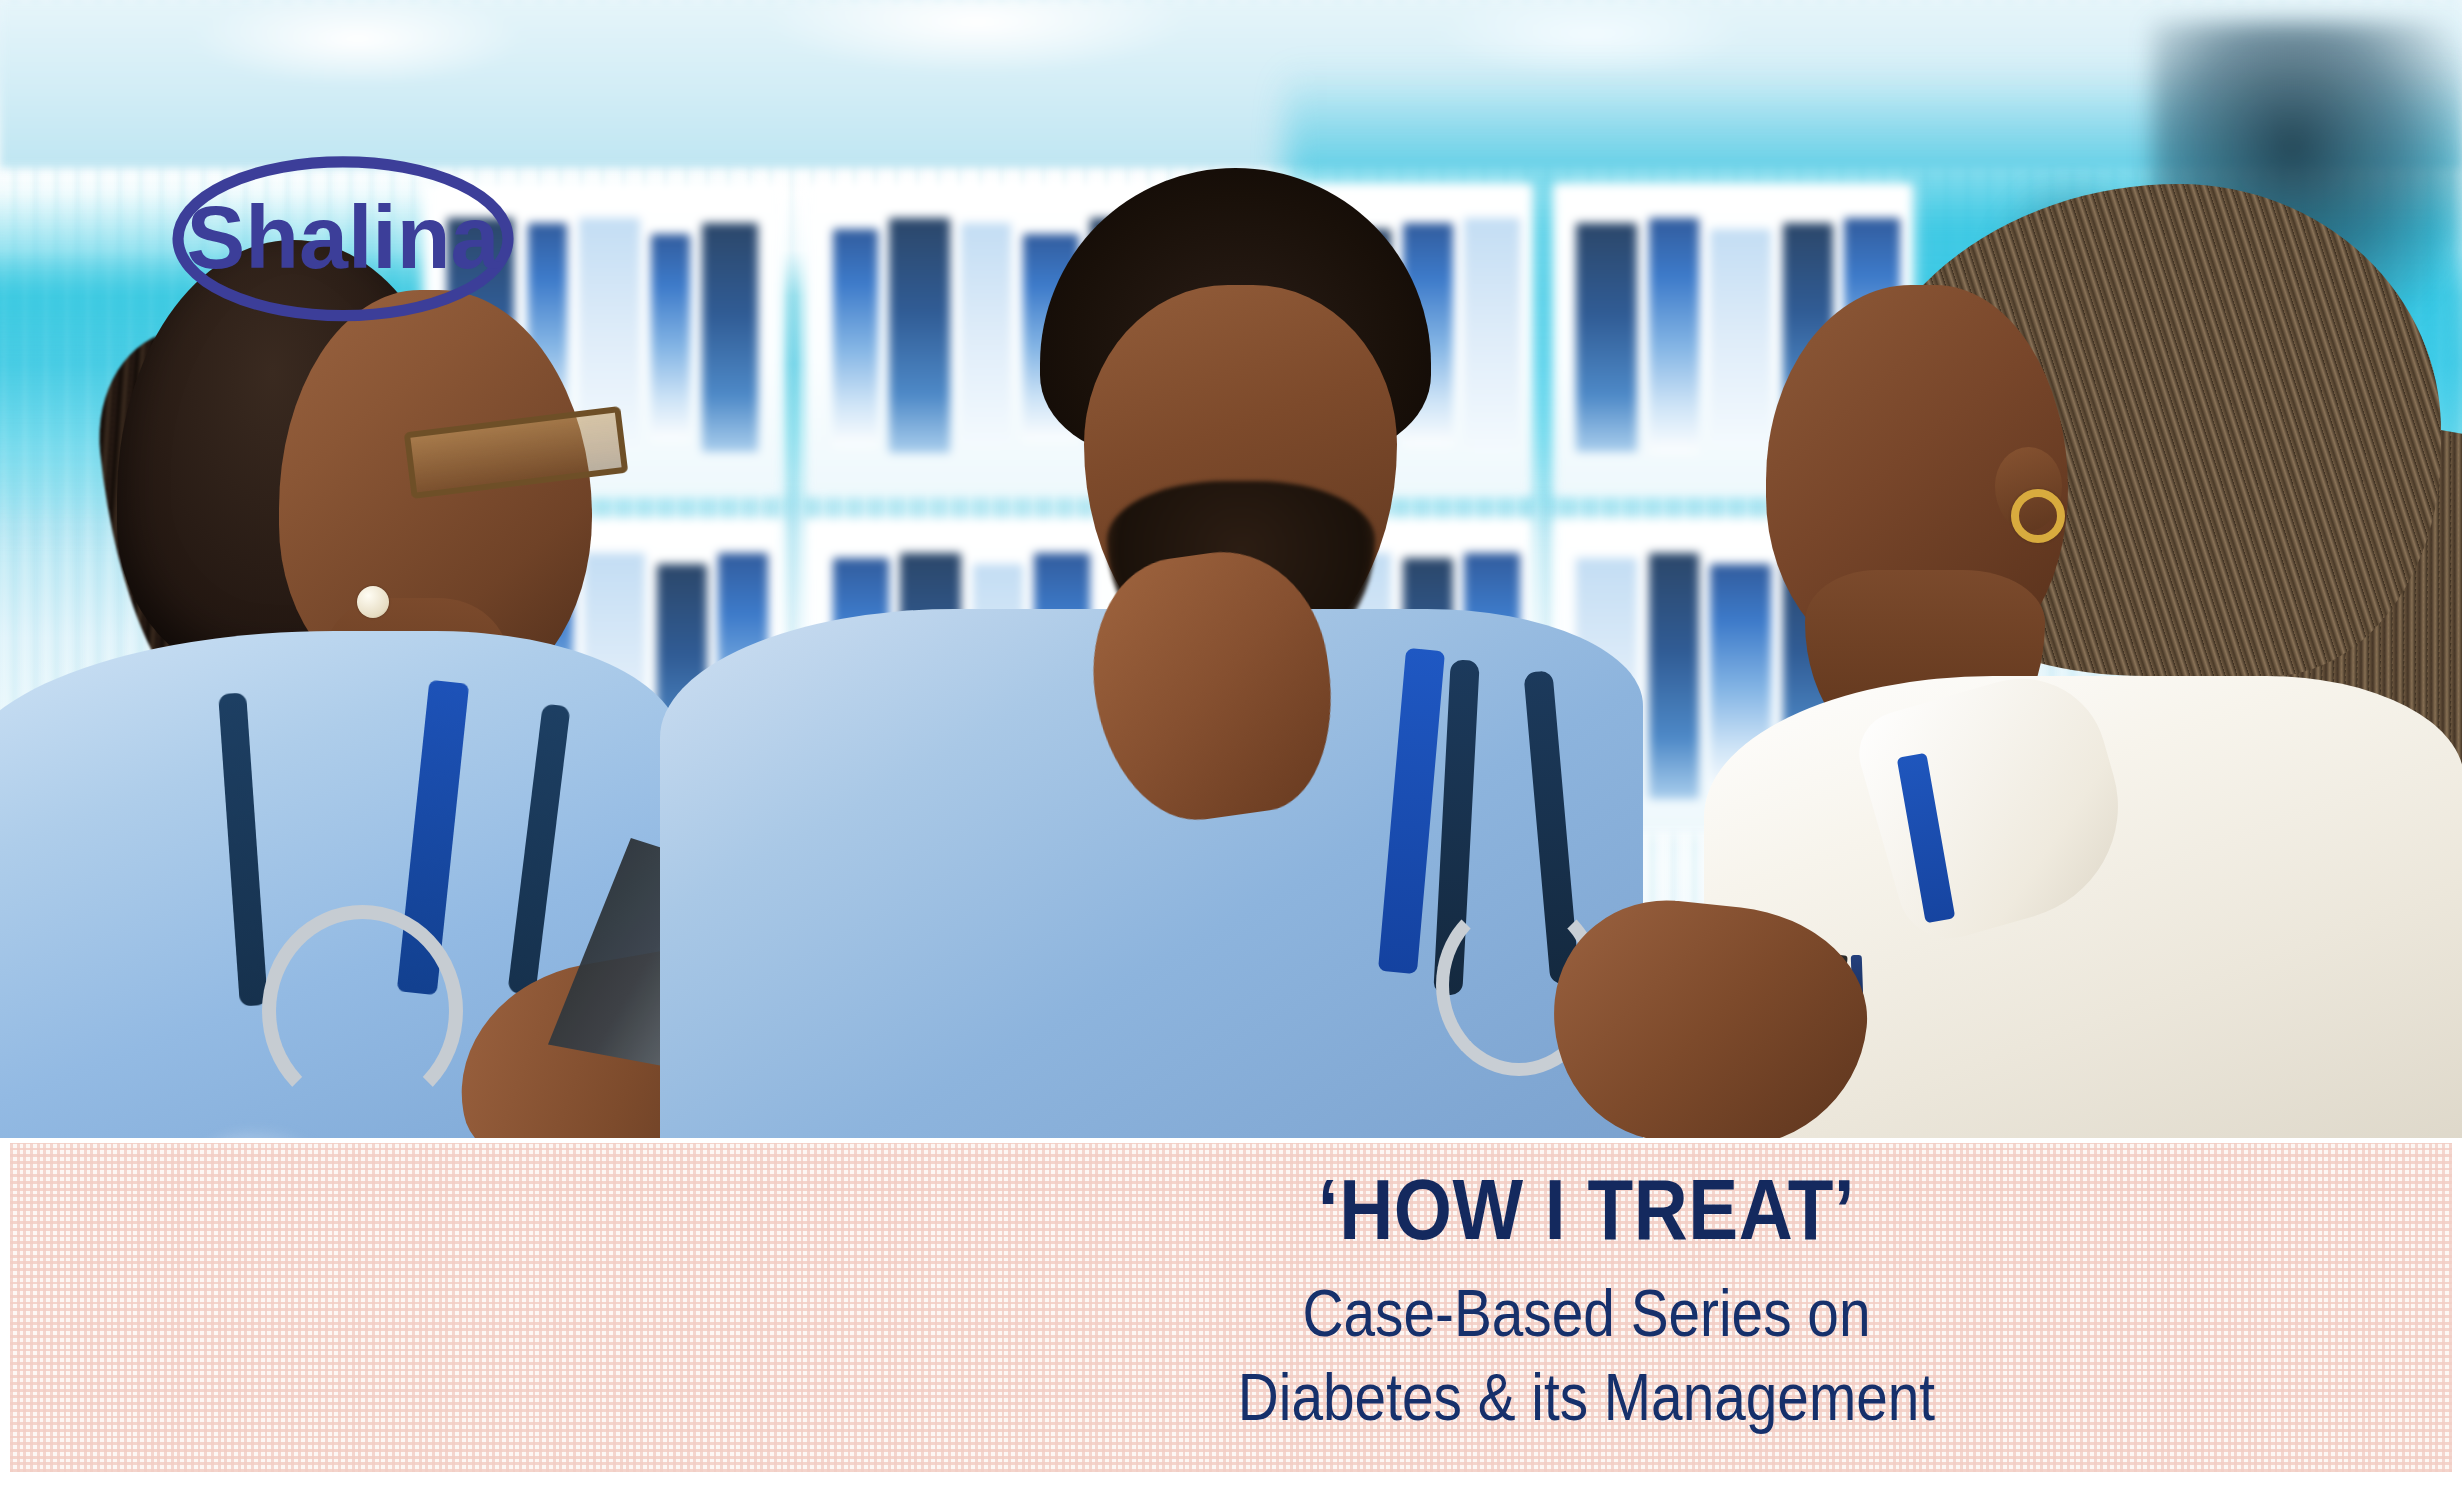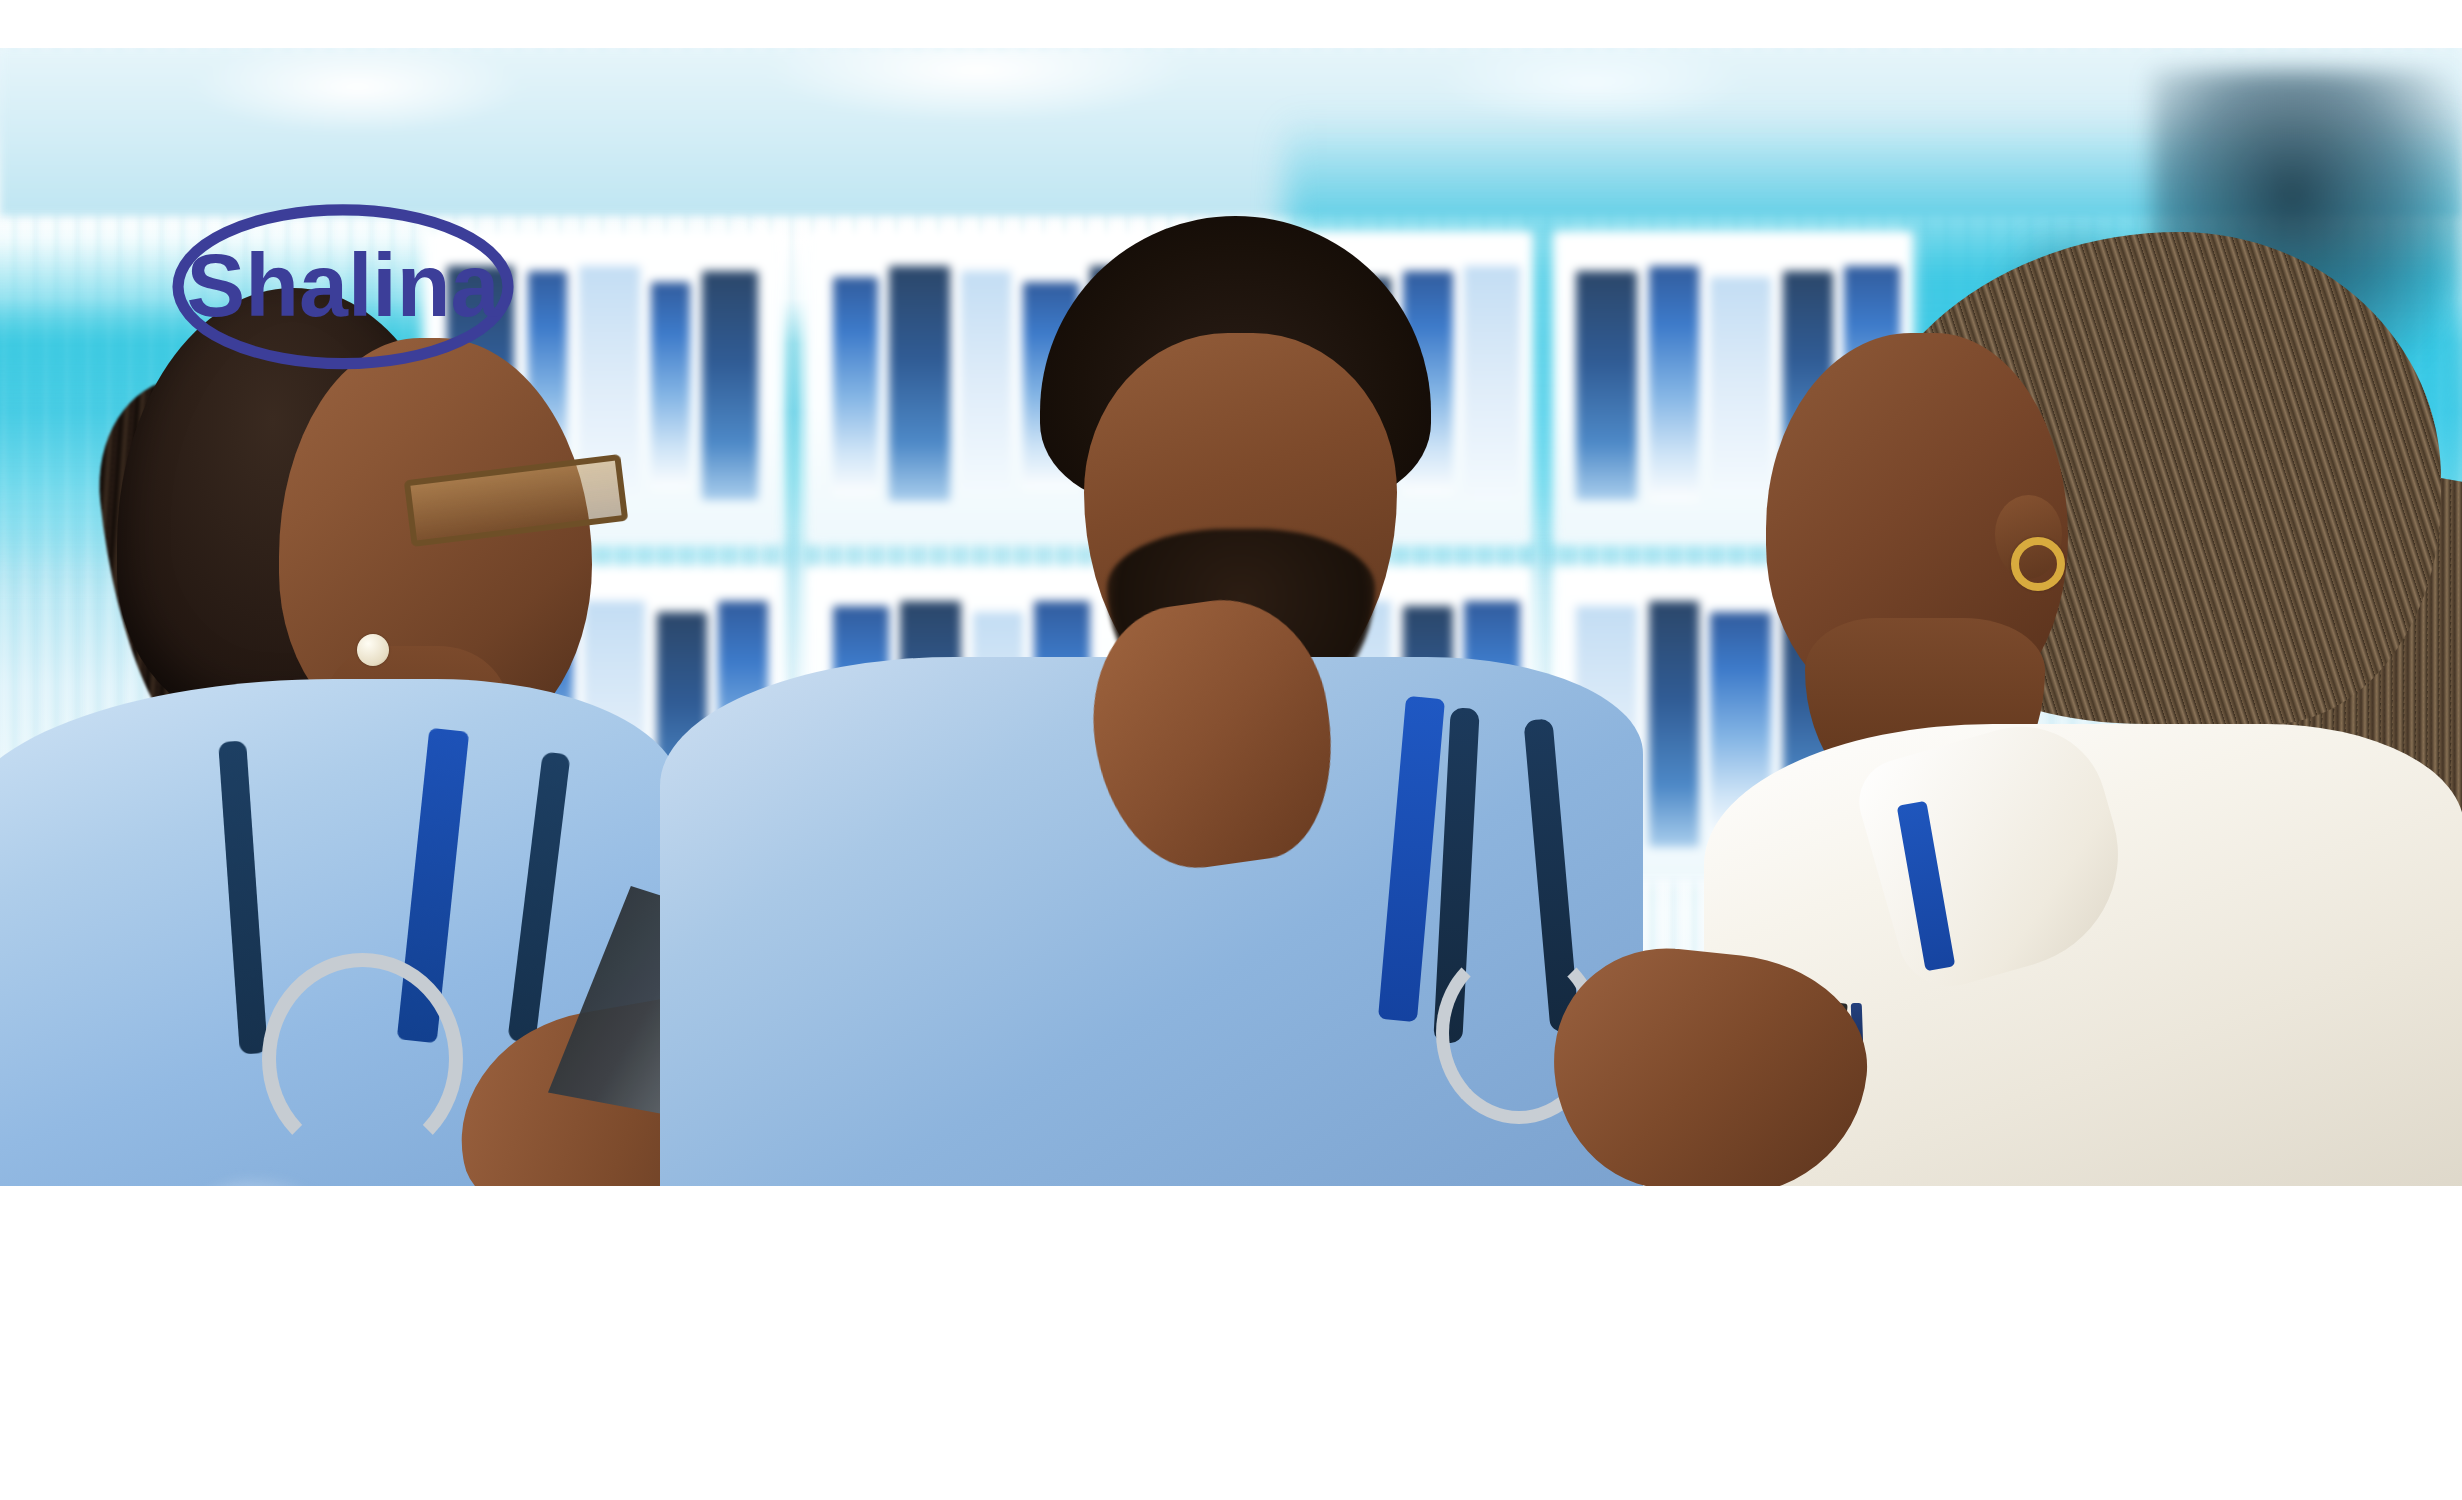--- a/index.html
+++ b/index.html
@@ -13,21 +13,20 @@
     overflow:hidden;
     background:#ffffff;
   }
 
   
   .photo{
     position:absolute; left:0; top:0;
     width:2462px; height:1138px;
     overflow:hidden;
     background:#ec4899;
-    margin-top:48px;
   }
 
   
   .bg-base{
     position:absolute; inset:0;
     background:
       linear-gradient(180deg,#e9f6fb 0%,#dff2f9 6%,#f4fbfd 12%,#ffffff 17%,#f0fafd 22%,
                       #7fd8e8 26%,#58cde4 32%,#7adbeb 38%,#b6e7f3 46%,#dff3fa 56%,
                       #eef9fc 66%,#f6fcfe 76%,#eef8fc 88%,#e2f2f8 100%);
   }
@@ -577,15 +576,25 @@
 
     <div class="logo">
       <svg viewBox="0 0 620 305" xmlns="http://www.w3.org/2000/svg" aria-hidden="true">
         <ellipse cx="310" cy="152" rx="296" ry="138" fill="none" stroke="#3c3e99" stroke-width="20"></ellipse>
         <text class="logo-word" x="310" y="205" text-anchor="middle" font-size="158">Shalina</text>
       </svg>
     </div>
 
   </div>
 
+  <div class="banner">
+    <div class="banner-texture"></div>
+    <div class="banner-inner">
+      <div class="title-block">
+        <div class="hit-title">‘HOW I TREAT’</div>
+        <div class="hit-sub sub1">Case-Based Series on</div>
+        <div class="hit-sub sub2">Diabetes &amp; its Management</div>
+      </div>
+    </div>
+  </div>
 
 </div>
 
 
 </body></html>

